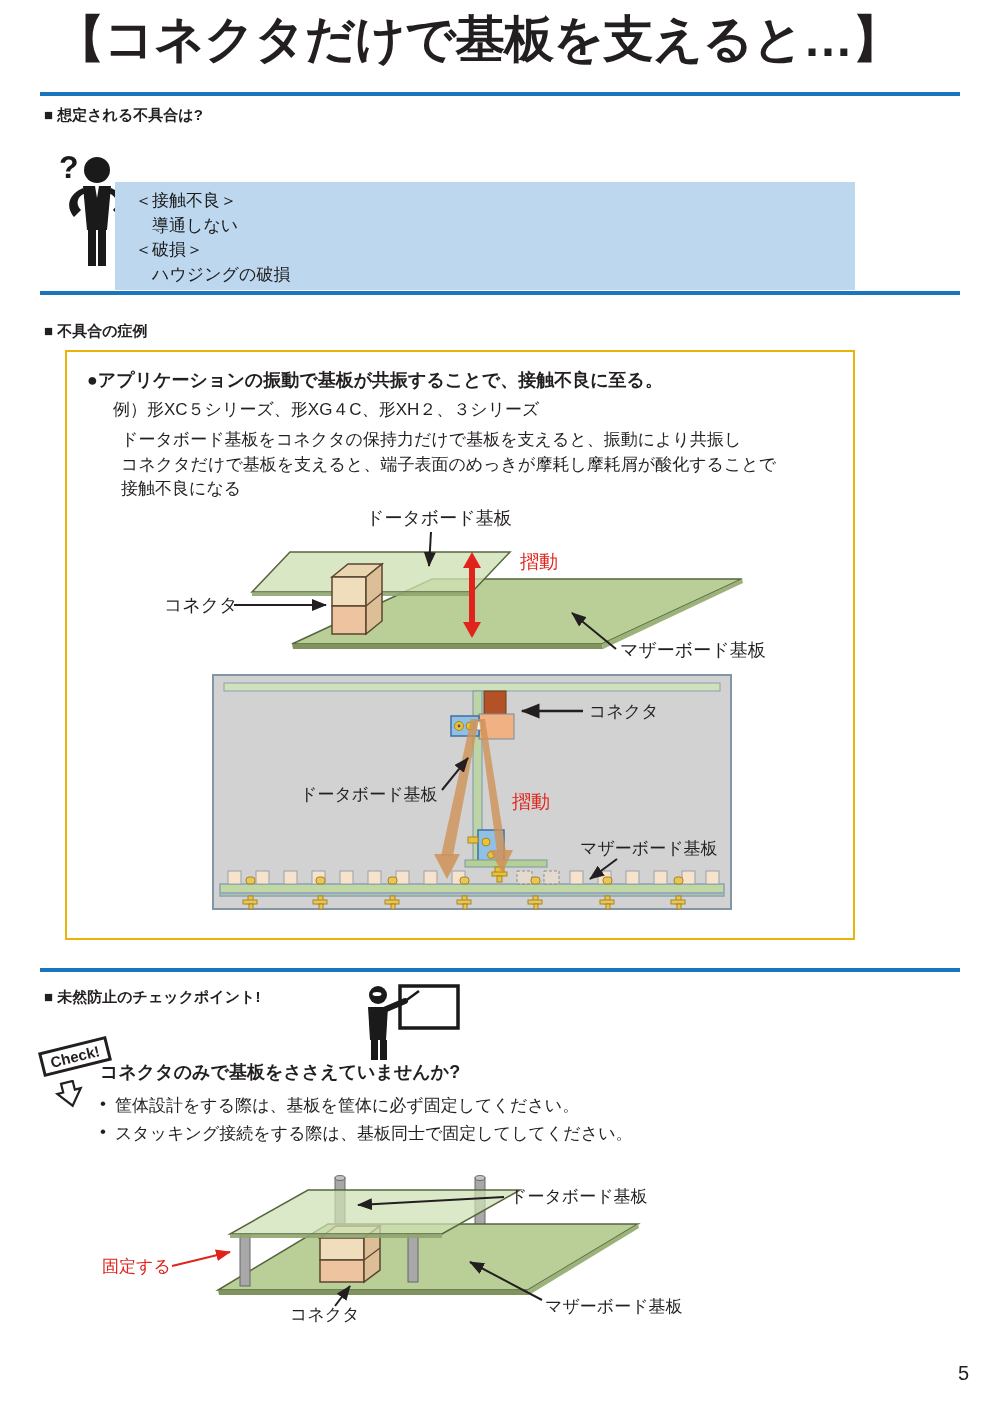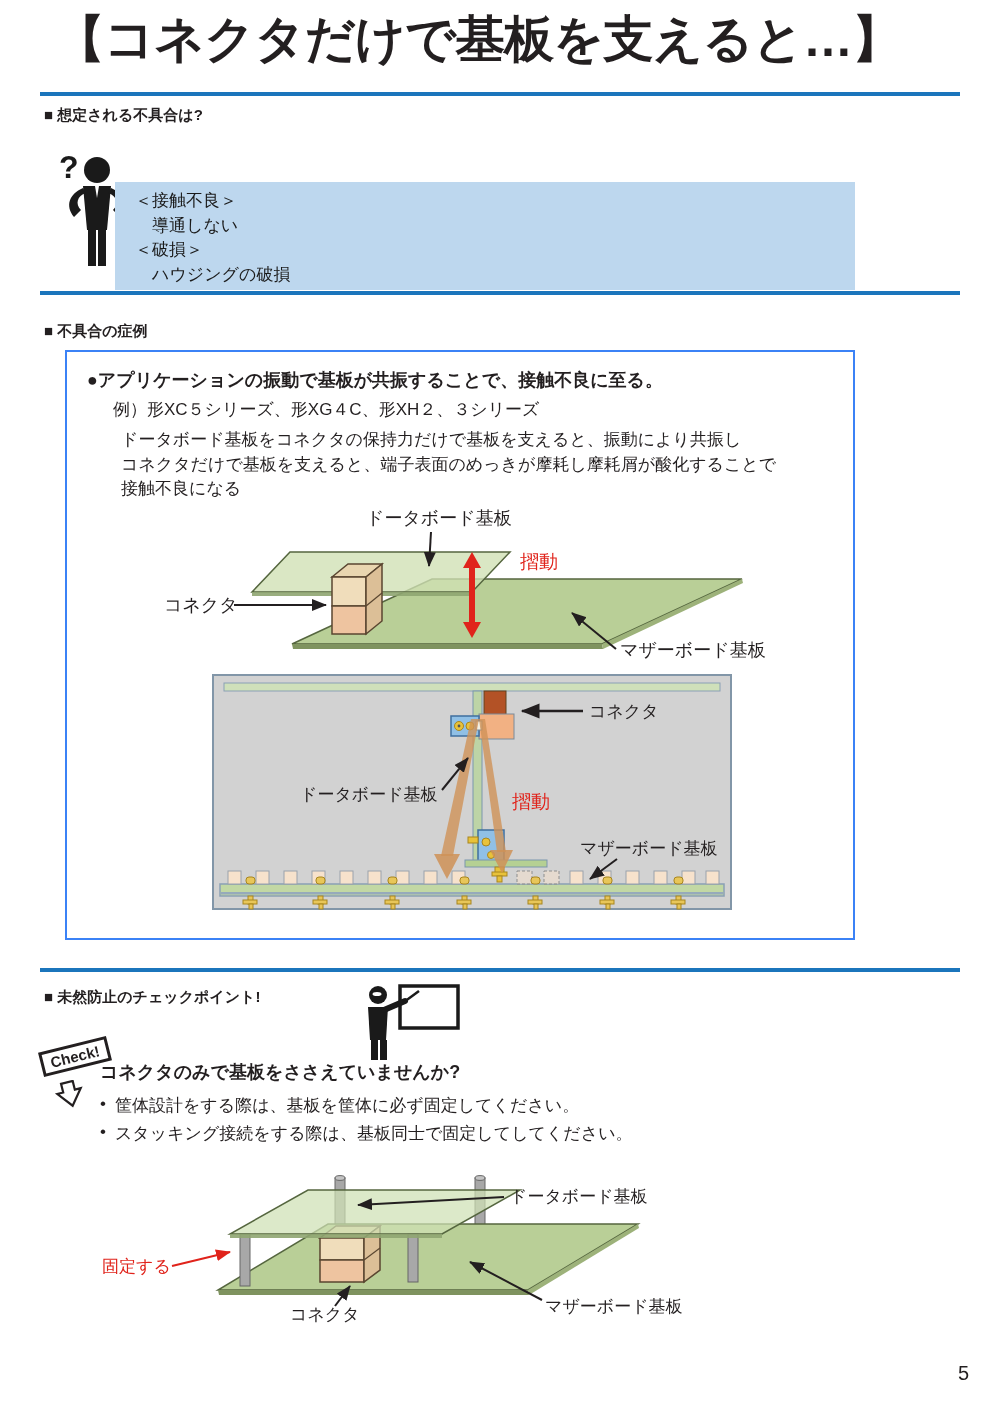--- a/index.html
+++ b/index.html
@@ -17,21 +17,21 @@
   }
   .rule { left:40px; width:920px; height:4px; background:#1b75bc; }
   .sec-heading { font-size:15px; font-weight:bold; color:#231f20; white-space:nowrap; }
   .info-box {
     left:115px; top:152px; width:740px; height:108px;
     background:#bdd7ee; padding:7px 20px;
     font-size:17px; line-height:24.5px; color:#1a1a1a;margin-top:30px;
   }
   .symptom-box {
     left:65px; top:350px; width:790px; height:590px;
-    border:2px solid #3b82f6; background:#ffffff;
+    border:2px solid #eab308; background:#ffffff;
   }
   .sb-lead { left:20px; top:16px; font-size:18px; font-weight:bold; white-space:nowrap; }
   .sb-example { left:46px; top:46px; font-size:17px; white-space:nowrap; }
   .sb-body { left:54px; top:76px; font-size:17px; line-height:24.5px; }
   .check-badge {
     left:40px; top:1044px;
     border:3px solid #231f20; background:#fff;
     padding:1px 7px; font-size:15px; font-weight:bold;
     transform:rotate(-14deg); white-space:nowrap;
   }

